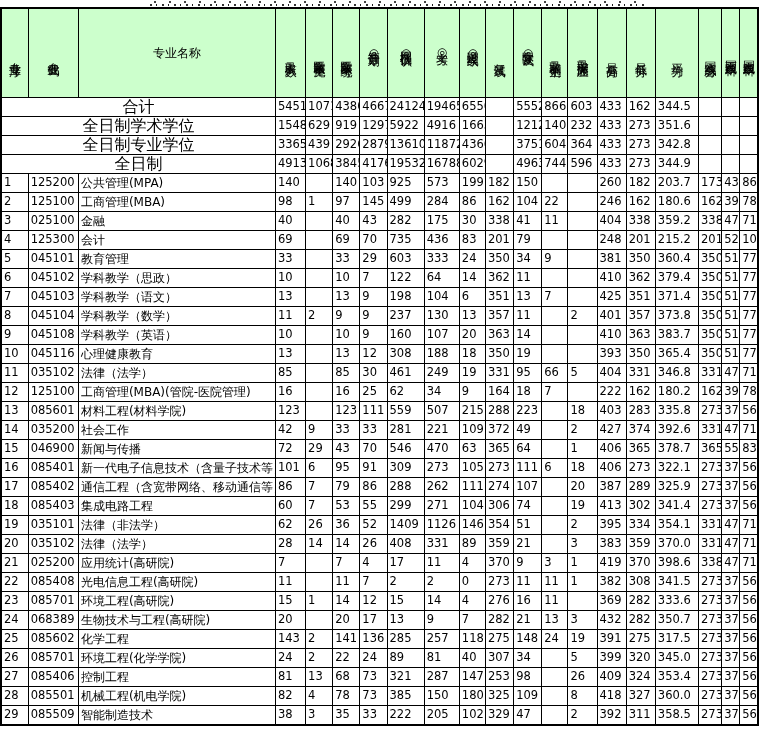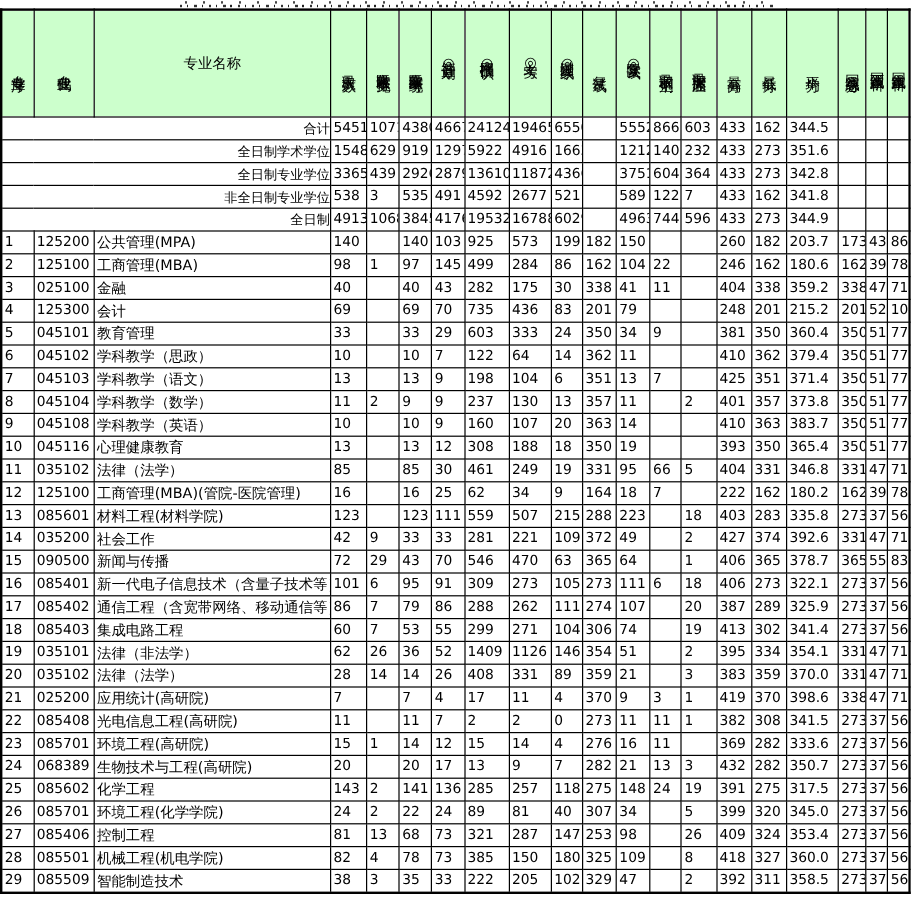--- a/index.html
+++ b/index.html
@@ -14,21 +14,21 @@
     background-size:100% 2px,100% 2px;
     background-position:0 3px,0 0;background-repeat:no-repeat;}
   table{border-collapse:collapse;table-layout:fixed;width:759px;border:2px solid #000;}
   th,td{border:1px solid #000;overflow:hidden;white-space:nowrap;vertical-align:middle;}
   thead th{height:88px;background:#ccffcc;font-weight:normal;font-size:12px;
            text-align:center;padding:0;}
   thead th.v span{writing-mode:vertical-lr;text-orientation:upright;
                   letter-spacing:1px;line-height:1.05;display:inline-block;}
   td{font-size:11.5px;height:17px;padding:0 0 0 2px;text-align:left;line-height:1;}
   td.name-cell{font-size:12px;}
-  td.summary-label{text-align:right;font-size:11px;padding:0;}
+  td.summary-label{text-align:center;font-size:16px;padding:0;}
   tbody tr{height:19px;}
 </style>
 </head>
 <body>
 
 <div class="title-strip">
   <div class="marks"></div>
 </div>
 
 <table>
@@ -133,40 +133,20 @@
         <td>604</td>
         <td>364</td>
         <td>433</td>
         <td>273</td>
         <td>342.8</td>
         <td></td>
         <td></td>
         <td></td>
       </tr>
       <tr>
-        <td class="summary-label" colspan="3">非全日制专业学位</td>
-        <td>538</td>
-        <td>3</td>
-        <td>535</td>
-        <td>491</td>
-        <td>4592</td>
-        <td>2677</td>
-        <td>521</td>
-        <td></td>
-        <td>589</td>
-        <td>122</td>
-        <td>7</td>
-        <td>433</td>
-        <td>162</td>
-        <td>341.8</td>
-        <td></td>
-        <td></td>
-        <td></td>
-      </tr>
-      <tr>
         <td class="summary-label" colspan="3">全日制</td>
         <td>4913</td>
         <td>1068</td>
         <td>3845</td>
         <td>4176</td>
         <td>19532</td>
         <td>16788</td>
         <td>6029</td>
         <td></td>
         <td>4963</td>
@@ -482,21 +462,21 @@
         <td>2</td>
         <td>427</td>
         <td>374</td>
         <td>392.6</td>
         <td>331</td>
         <td>47</td>
         <td>71</td>
       </tr>
       <tr>
         <td>15</td>
-        <td>090500</td>
+        <td>046900</td>
         <td class="name-cell">新闻与传播</td>
         <td>72</td>
         <td>29</td>
         <td>43</td>
         <td>70</td>
         <td>546</td>
         <td>470</td>
         <td>63</td>
         <td>365</td>
         <td>64</td>

